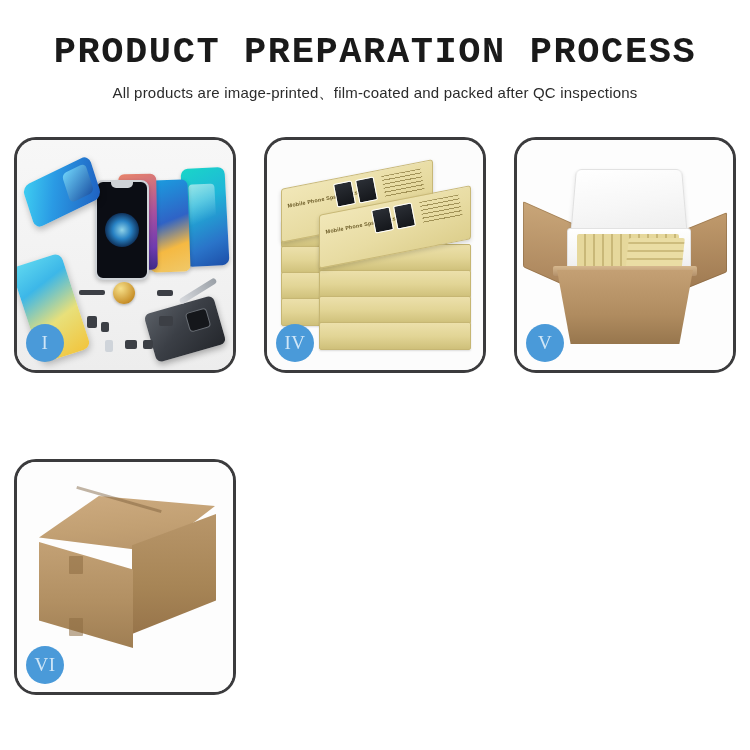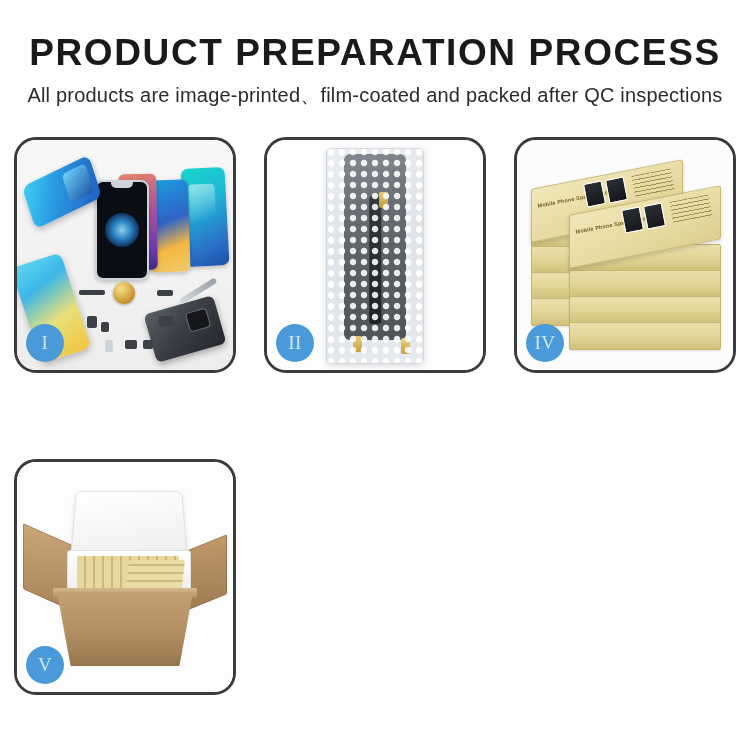--- a/index.html
+++ b/index.html
@@ -15,32 +15,32 @@
     position: relative;
   }
 
   
   .header {
     width: 750px;
     padding-top: 34px;
     text-align: center;
   }
   .main-title {
-    font-family: Liberation Sans, sans-serif;
+    font-family: Liberation Mono, monospace;
     font-size: 37px;
     font-weight: 700;
     letter-spacing: 1.6px;
     color: #1a1a1a;
     line-height: 1;
     margin: 0;
     white-space: nowrap;
   }
   .subtitle {
     font-family: "Liberation Sans", sans-serif;
-    font-size: 20px;
+    font-size: 15px;
     font-weight: 400;
     color: #2b2b2b;
     letter-spacing: 0.2px;
     margin: 14px 0 0 0;
     line-height: 1;
     white-space: nowrap;
   }
 
   
   .grid {
@@ -410,32 +410,20 @@
       <div class="chip" style="left:70px;top:176px;width:10px;height:12px;"></div>
       <div class="chip" style="left:84px;top:182px;width:8px;height:10px;"></div>
       <div class="chip" style="left:142px;top:176px;width:14px;height:10px;"></div>
       <div class="chip" style="left:108px;top:200px;width:12px;height:9px;"></div>
       <div class="chip" style="left:126px;top:200px;width:10px;height:9px;"></div>
       <div class="chip" style="left:88px;top:200px;width:8px;height:12px;background:#cfd4da;"></div>
     </div>
     <div class="badge">I</div>
   </div>
 
-  <div class="panel p2">
-    <div class="panel-stage" style="background:#fdfdfd;">
-      <div class="bubble-bag"></div>
-      <div class="screen-inner"></div>
-      <div class="flex-cable"></div>
-      <div class="gold-tab" style="left:52%;top:52px;"></div>
-      <div class="gold-tab" style="left:40%;bottom:18px;"></div>
-      <div class="gold-tab" style="left:62%;bottom:16px;"></div>
-      <div class="bubble-overlay"></div>
-    </div>
-    <div class="badge">II</div>
-  </div>
 
 
   <div class="panel p4">
     <div class="panel-stage" style="background:#fcfcfc;">
       <div class="stack">
         <div class="sbox" style="left:2px;  top:62px;"></div>
         <div class="sbox" style="left:2px;  top:88px;"></div>
         <div class="sbox" style="left:2px;  top:114px;"></div>
         <div class="sbox" style="left:2px;  top:140px;"></div>
         <div class="sbox" style="left:40px; top:86px;"></div>
@@ -466,14 +454,25 @@
       <div class="styro-lid"></div>
       <div class="styro-body"></div>
       <div class="inner-boxes"></div>
       <div class="inner-boxes-2"></div>
       <div class="carton-rim"></div>
       <div class="carton"></div>
     </div>
     <div class="badge">V</div>
   </div>
 
+  <div class="panel p6">
+    <div class="panel-stage" style="background:#fdfdfd;">
+      <div class="c-top"></div>
+      <div class="c-side"></div>
+      <div class="c-front"></div>
+      <div class="seam"></div>
+      <div class="tape" style="left:52px;top:94px;"></div>
+      <div class="tape" style="left:52px;top:156px;"></div>
+    </div>
+    <div class="badge">VI</div>
+  </div>
 
 </div>
 
 </body></html>

